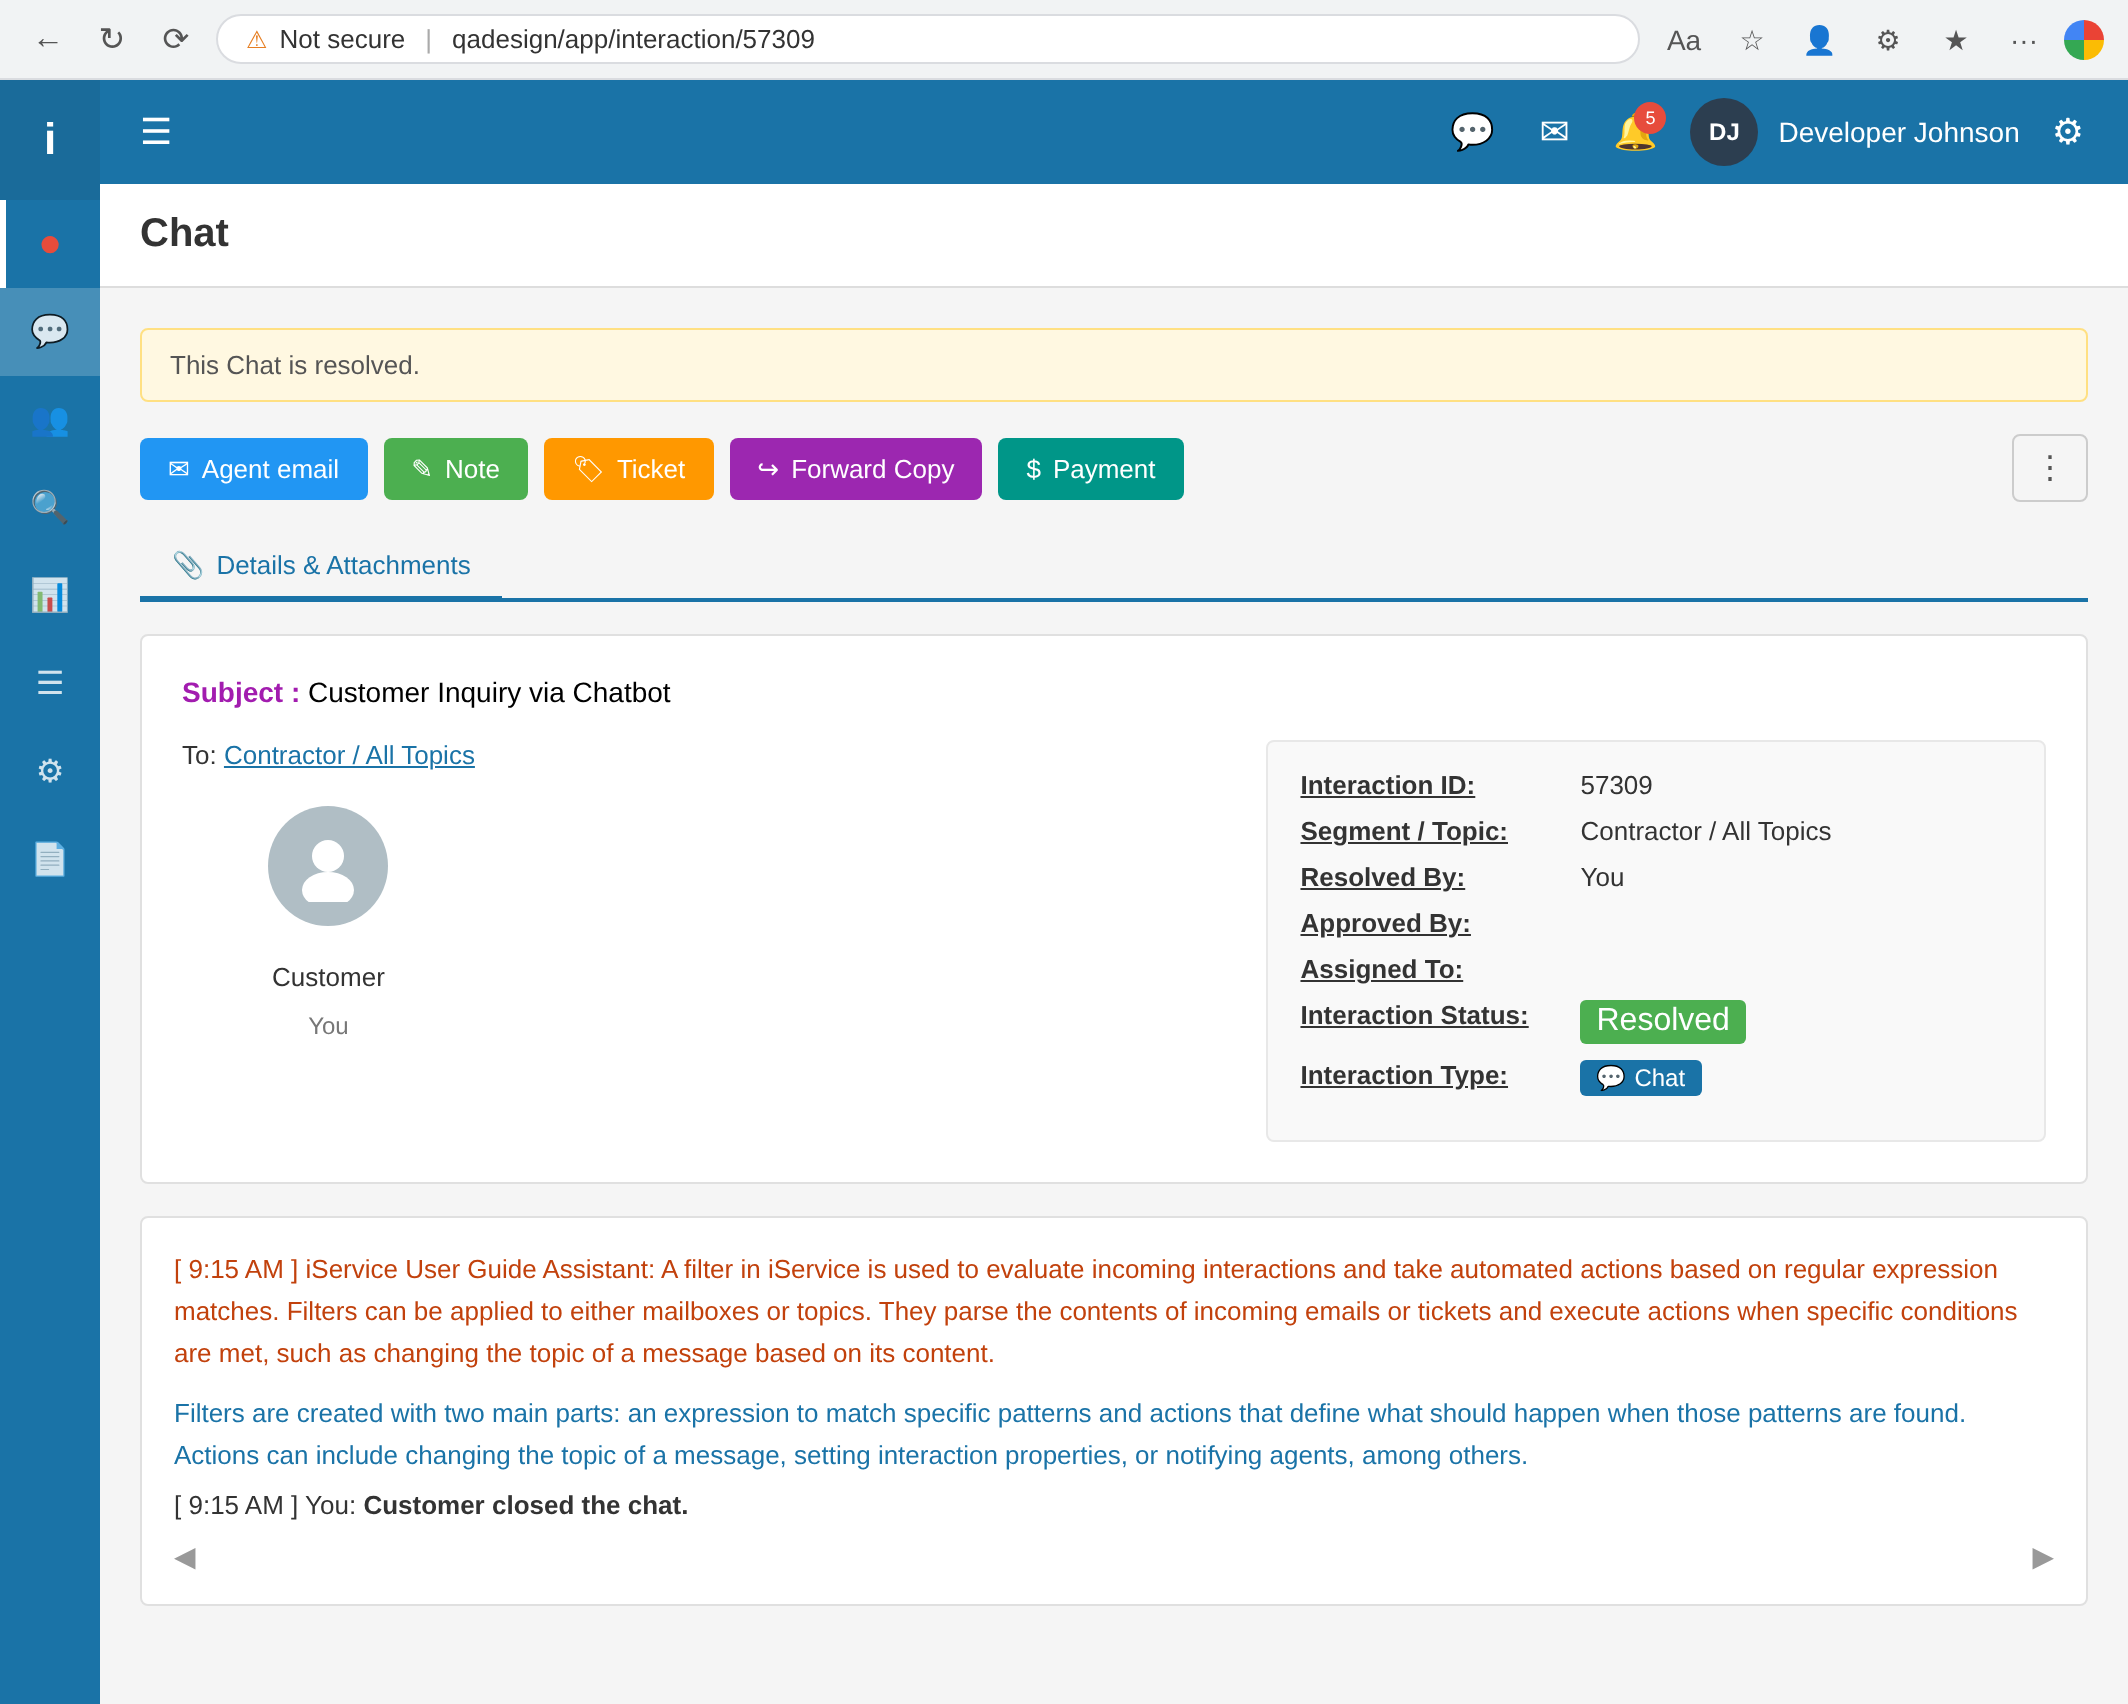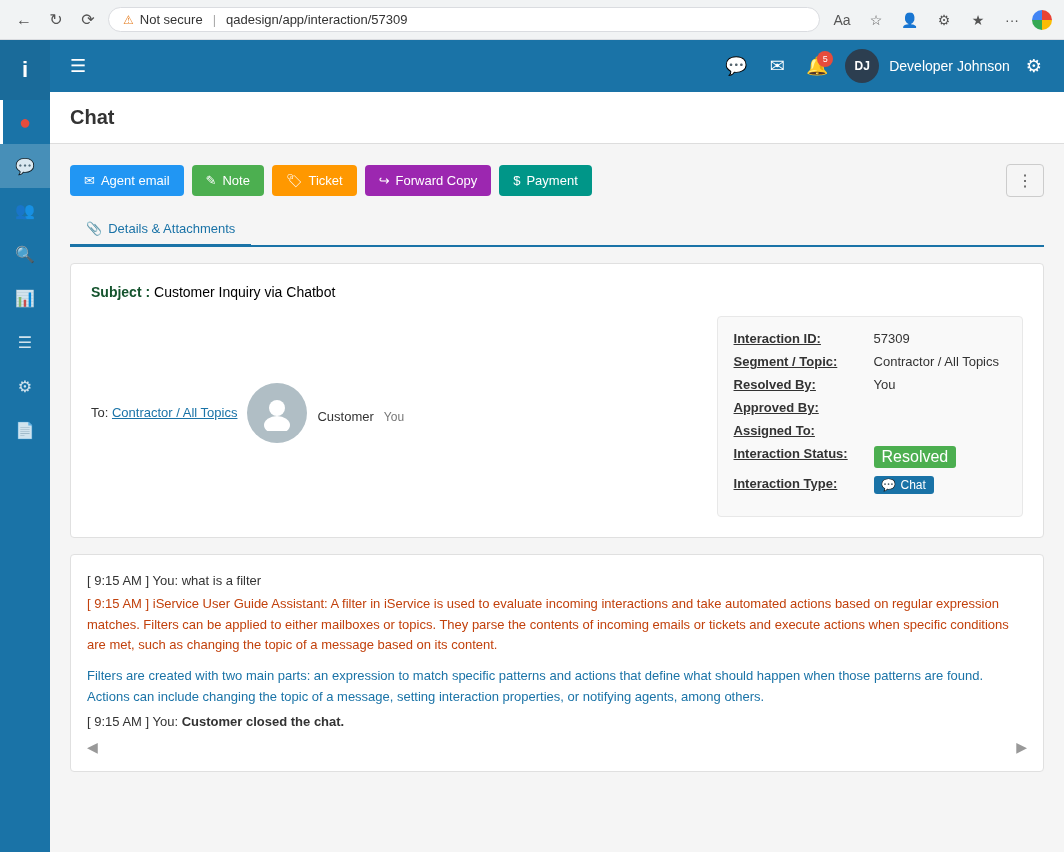--- a/index.html
+++ b/index.html
@@ -188,29 +188,29 @@
     .details-card {
       background: white;
       border: 1px solid #e0e0e0;
       border-radius: 4px;
       padding: 20px;
       margin-bottom: 16px;
     }
     .subject-line {
       font-size: 14px; margin-bottom: 16px;
     }
-    .subject-line strong { color: #14532d; }
+    .subject-line strong { color: #a21caf; }
 
     .details-row {
       display: flex;
       gap: 20px;
     }
     .details-left {
       display: flex;
-      flex-direction: row;
+      flex-direction: column;
       align-items: center;
       min-width: 100px;
       gap: 10px;
     }
     .customer-avatar {
       width: 60px; height: 60px; border-radius: 50%;
       background: #b0bec5;
       display: flex; align-items: center; justify-content: center;
       margin-bottom: 8px;
     }
@@ -344,20 +344,23 @@
       </button>
     </div>
 
     <div class="main-content">
       <div class="page-header">
         <div class="page-title">Chat</div>
       </div>
 
       <div class="content-area">
 
+        <div class="resolved-banner">
+          <span>This Chat is resolved.</span>
+        </div>
 
         <div class="action-buttons">
           <button class="btn btn-blue">
             <span>✉</span>
             <span>Agent email</span>
           </button>
           <button class="btn btn-green">
             <span>✎</span>
             <span>Note</span>
           </button>
@@ -437,23 +440,20 @@
                 <span class="badge-chat">
                   <span>💬</span>
                   <span>Chat</span>
                 </span>
               </div>
             </div>
           </div>
         </div>
 
         <div class="transcript-card">
-          <div class="transcript-line">
-            <span>[ 9:15 AM ] You: what is a filter</span>
-          </div>
           <div class="transcript-line" style="color:#c2410c;">
             <span>[ 9:15 AM ] iService User Guide Assistant: A filter in iService is used to evaluate incoming interactions and take automated actions based on regular expression matches. Filters can be applied to either mailboxes or topics. They parse the contents of incoming emails or tickets and execute actions when specific conditions are met, such as changing the topic of a message based on its content.</span>
           </div>
           <div style="margin-top:10px;">
             <span style="color:#1a73a7;">Filters are created with two main parts: an expression to match specific patterns and actions that define what should happen when those patterns are found. Actions can include changing the topic of a message, setting interaction properties, or notifying agents, among others.</span>
           </div>
           <div class="transcript-line" style="margin-top:4px;">
             <span>[ 9:15 AM ] You: <strong>Customer closed the chat.</strong></span>
           </div>
           <div class="scroll-indicator">

